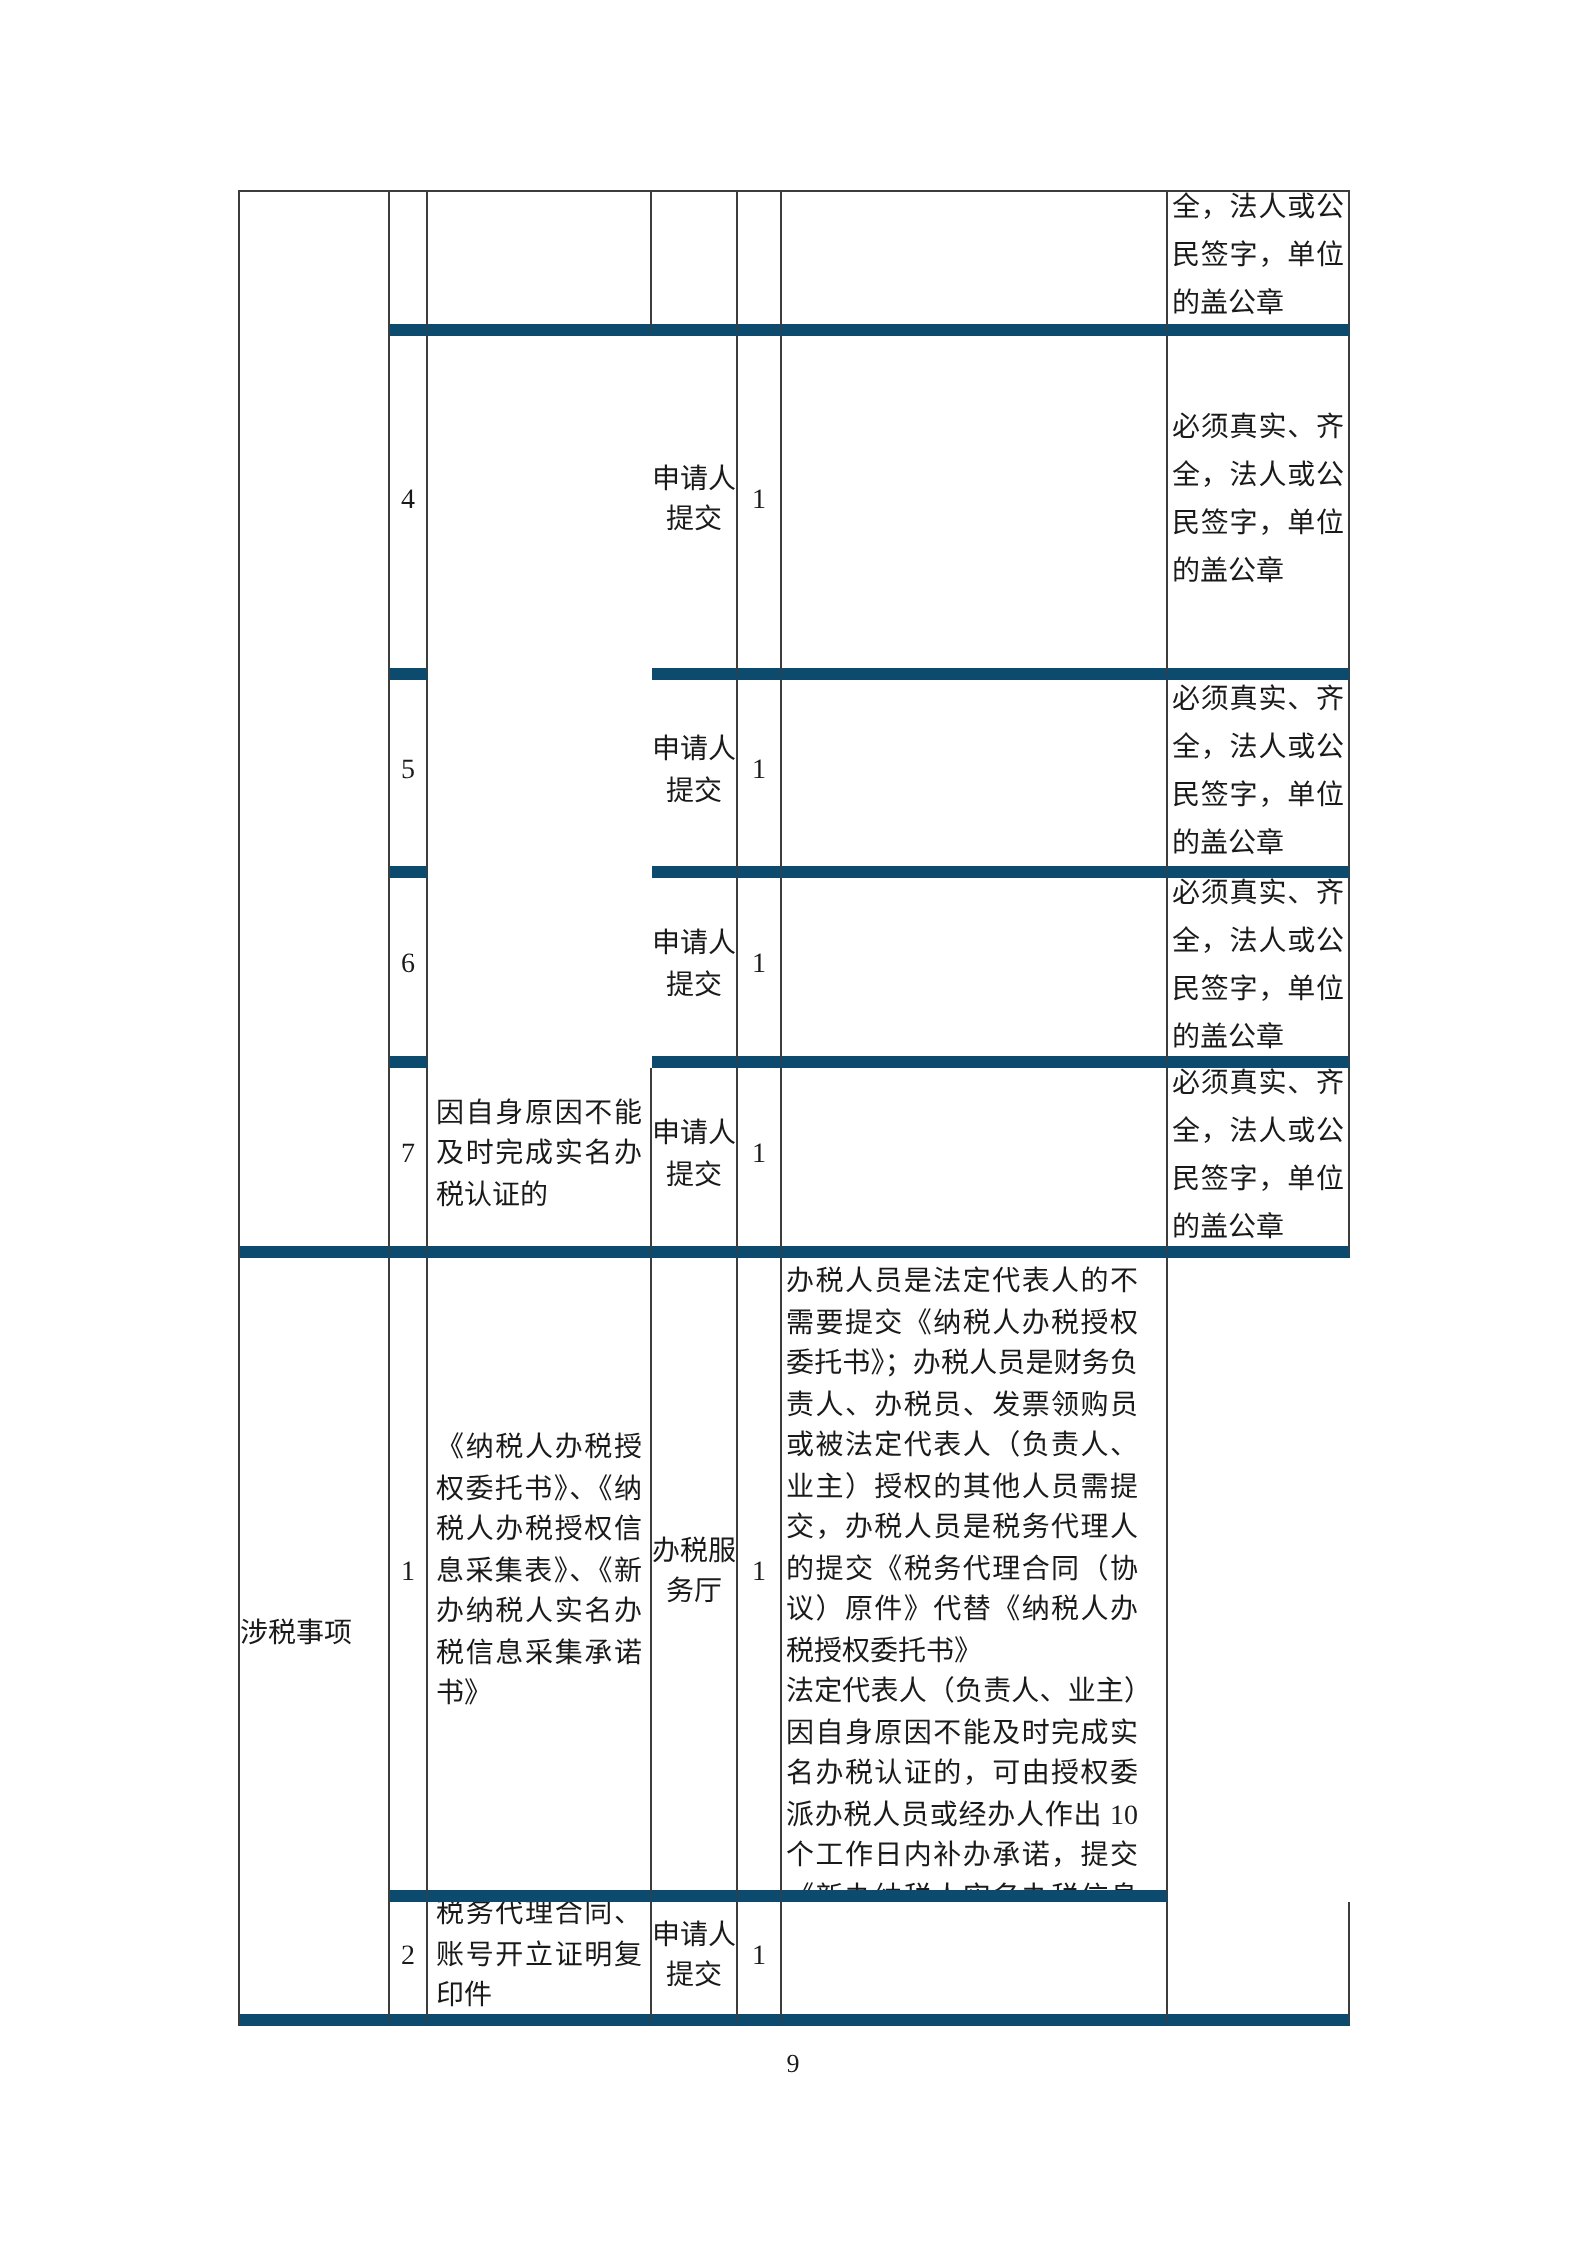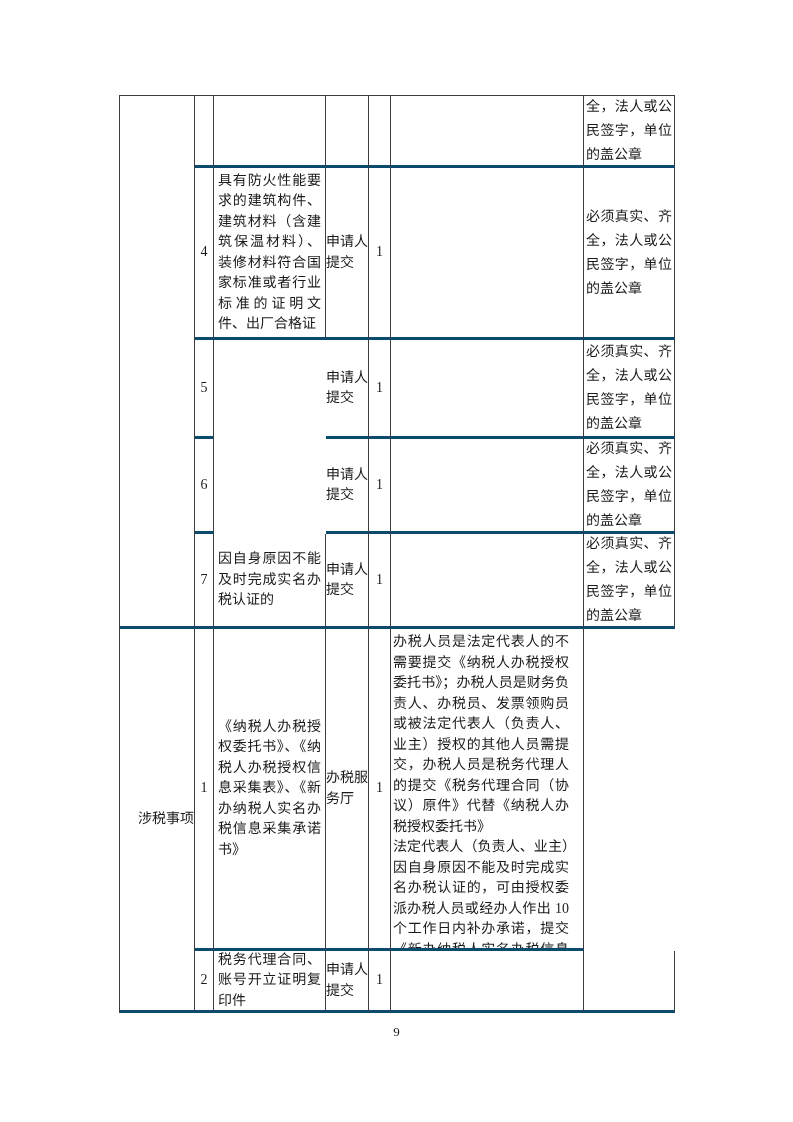--- a/index.html
+++ b/index.html
@@ -22,45 +22,45 @@
     top: 95px;
     display: grid;
     grid-template-columns: 75px 19px 112px 43px 22px 193px 91px;
     grid-template-rows: 72px 172px 99px 95px 95px 322px 62px;
     border-top: 1px solid #3d3d3d;
     border-left: 1px solid #3d3d3d;
   }
   .cell {
     box-sizing: border-box;
     border-right: 1px solid #3d3d3d;
-    border-bottom: 3px solid #0c4a6e;
+    border-bottom: 6px solid #0c4a6e;
     display: flex;
     flex-direction: column;
     justify-content: center;
     overflow: hidden;
   }
   .cell > div { width: 100%; }
   .center { text-align: center; }
   .item { padding: 0 4px; }
   .item > div { text-align: justify; text-justify: inter-character; }
   .provider { padding: 0; }
-  .provider > div { text-align: left; font-family: Liberation Mono, monospace; }
+  .provider > div { text-align: center; font-family: Liberation Mono, monospace; }
   .remark { padding: 0 2px; }
   .remark > div { text-align: justify; text-justify: inter-character; }
   .lh24 > div { line-height: 24px; }
   .req {
     justify-content: flex-start;
     padding: 3px 14px 0 2px;
   }
   .req > div {
     text-align: justify;
     text-justify: inter-character;
     white-space: pre-line;
   }
-  .label-cell > div { text-align: right; }
+  .label-cell > div { text-align: left; }
   .page-number {
     position: absolute;
     top: 1023px;
     left: 0;
     width: 793px;
     text-align: center;
     font-size: 13px;
     line-height: 18px;
   }
 </style>
@@ -91,23 +91,20 @@
   <div class="cell req" style="grid-area:1/6/2/7">
       <div></div>
     </div>
   <div class="cell remark lh24" style="grid-area:1/7/2/8">
       <div>全，法人或公民签字，单位的盖公章</div>
     </div>
 
   <div class="cell center" style="grid-area:2/2/3/3">
       <div>4</div>
     </div>
-  <div class="cell item" style="grid-area:2/3/3/4">
-      <div>具有防火性能要求的建筑构件、建筑材料（含建筑保温材料）、装修材料符合国家标准或者行业标准的证明文件、出厂合格证</div>
-    </div>
   <div class="cell provider" style="grid-area:2/4/3/5">
       <div>申请人提交</div>
     </div>
   <div class="cell center" style="grid-area:2/5/3/6">
       <div>1</div>
     </div>
   <div class="cell req" style="grid-area:2/6/3/7">
       <div></div>
     </div>
   <div class="cell remark lh24" style="grid-area:2/7/3/8">

